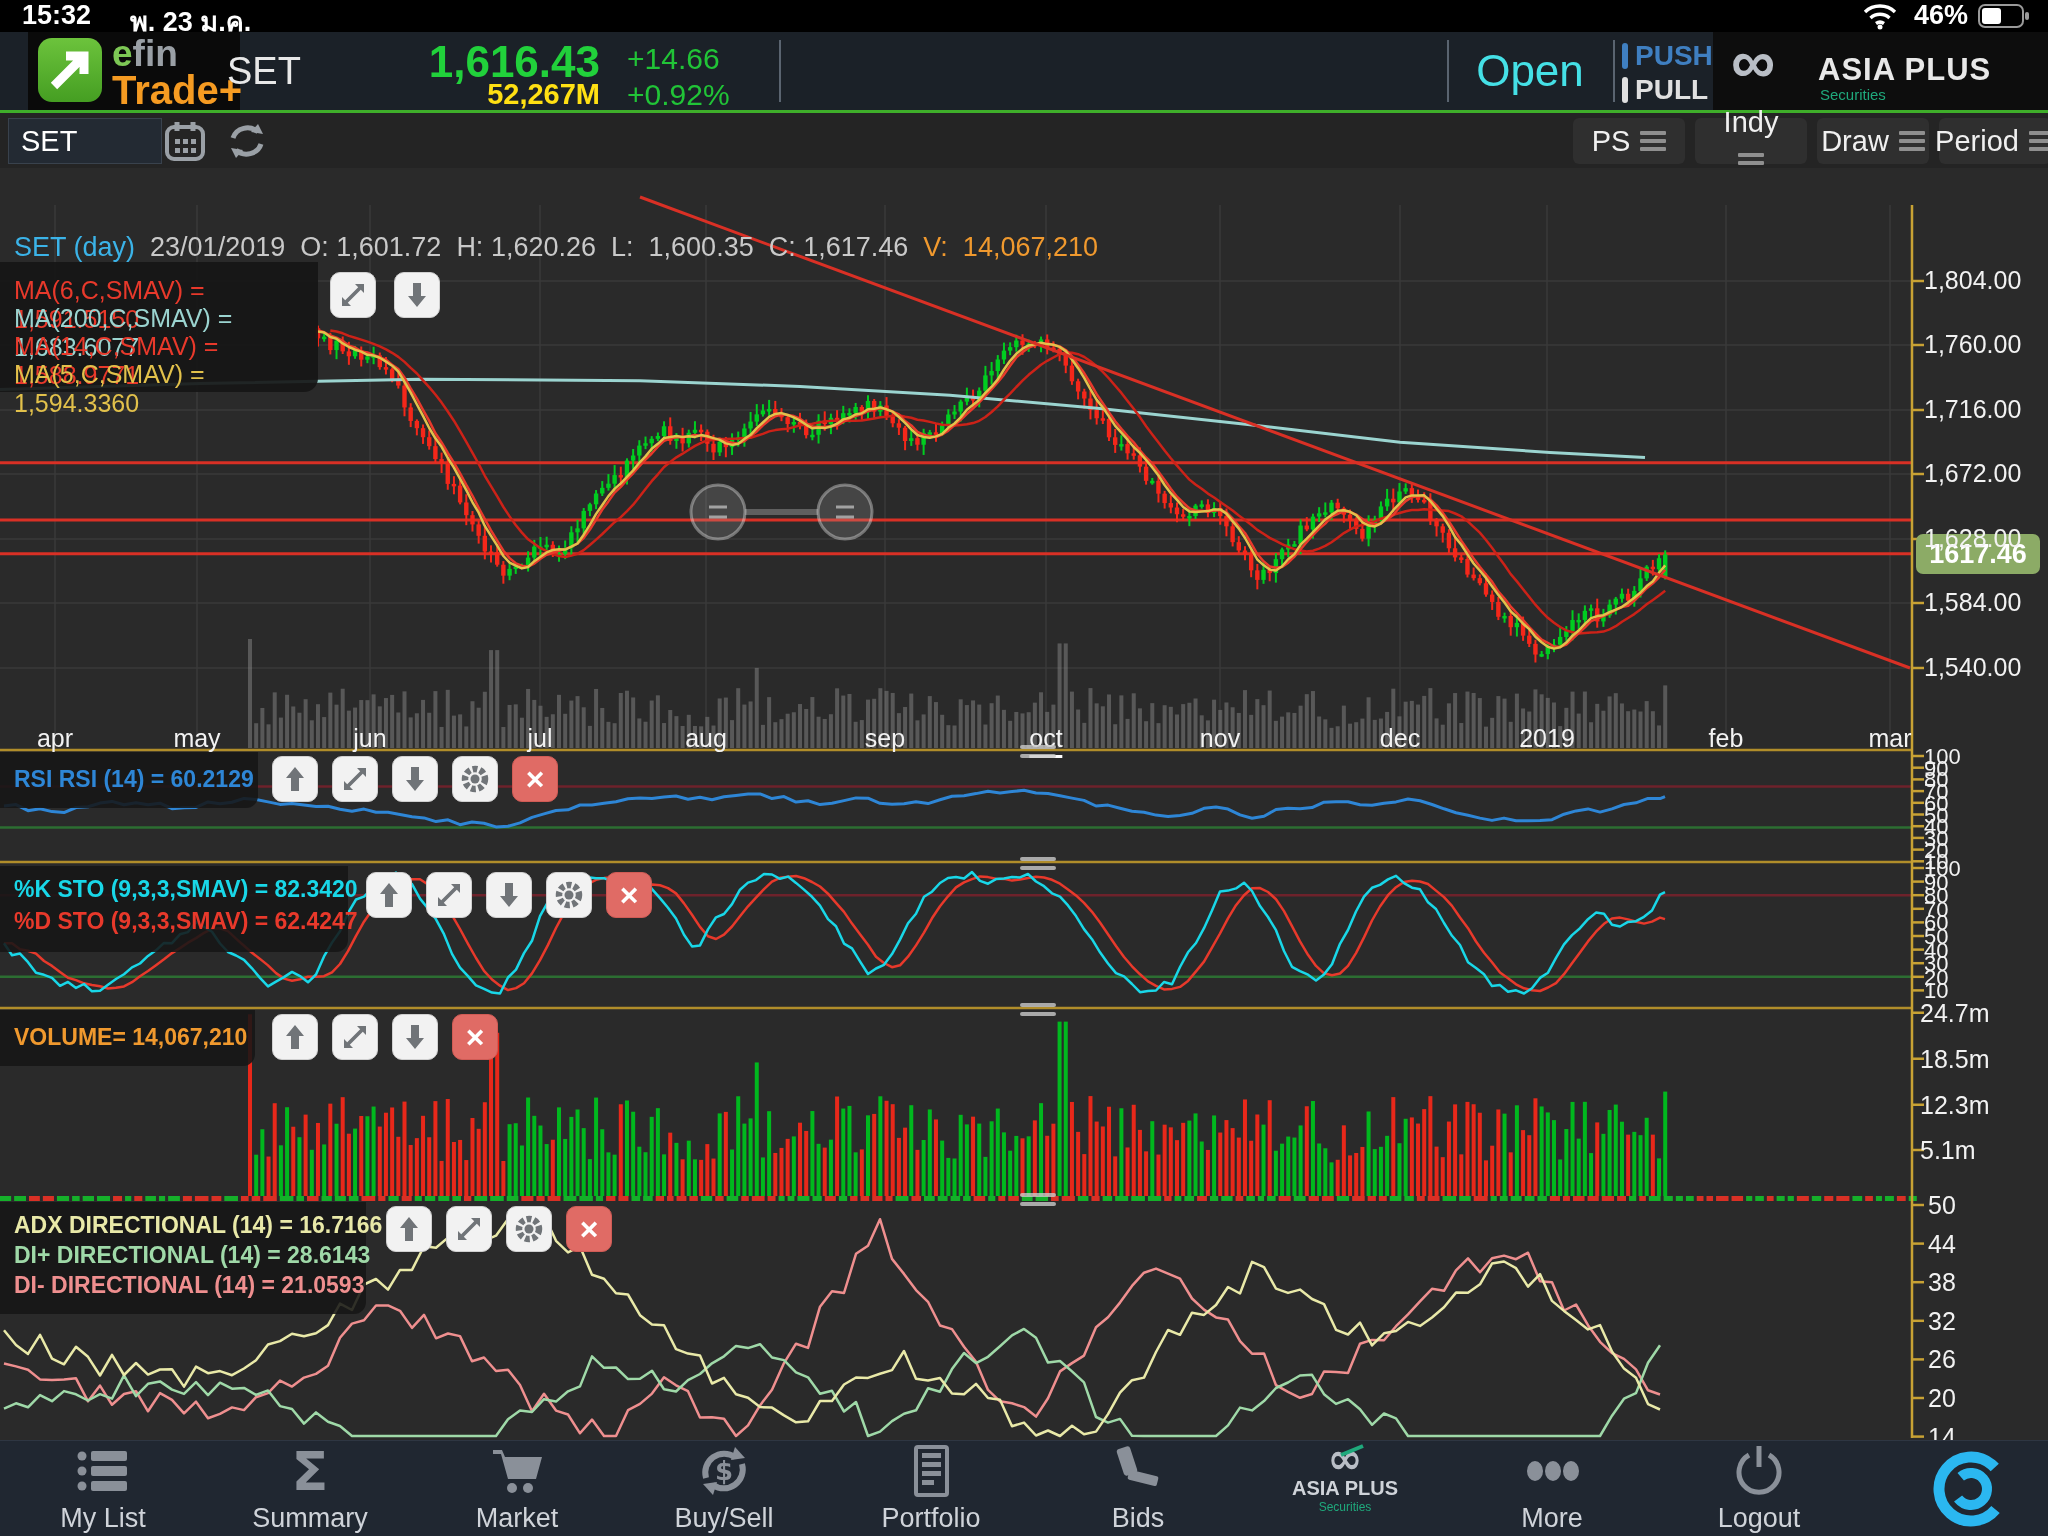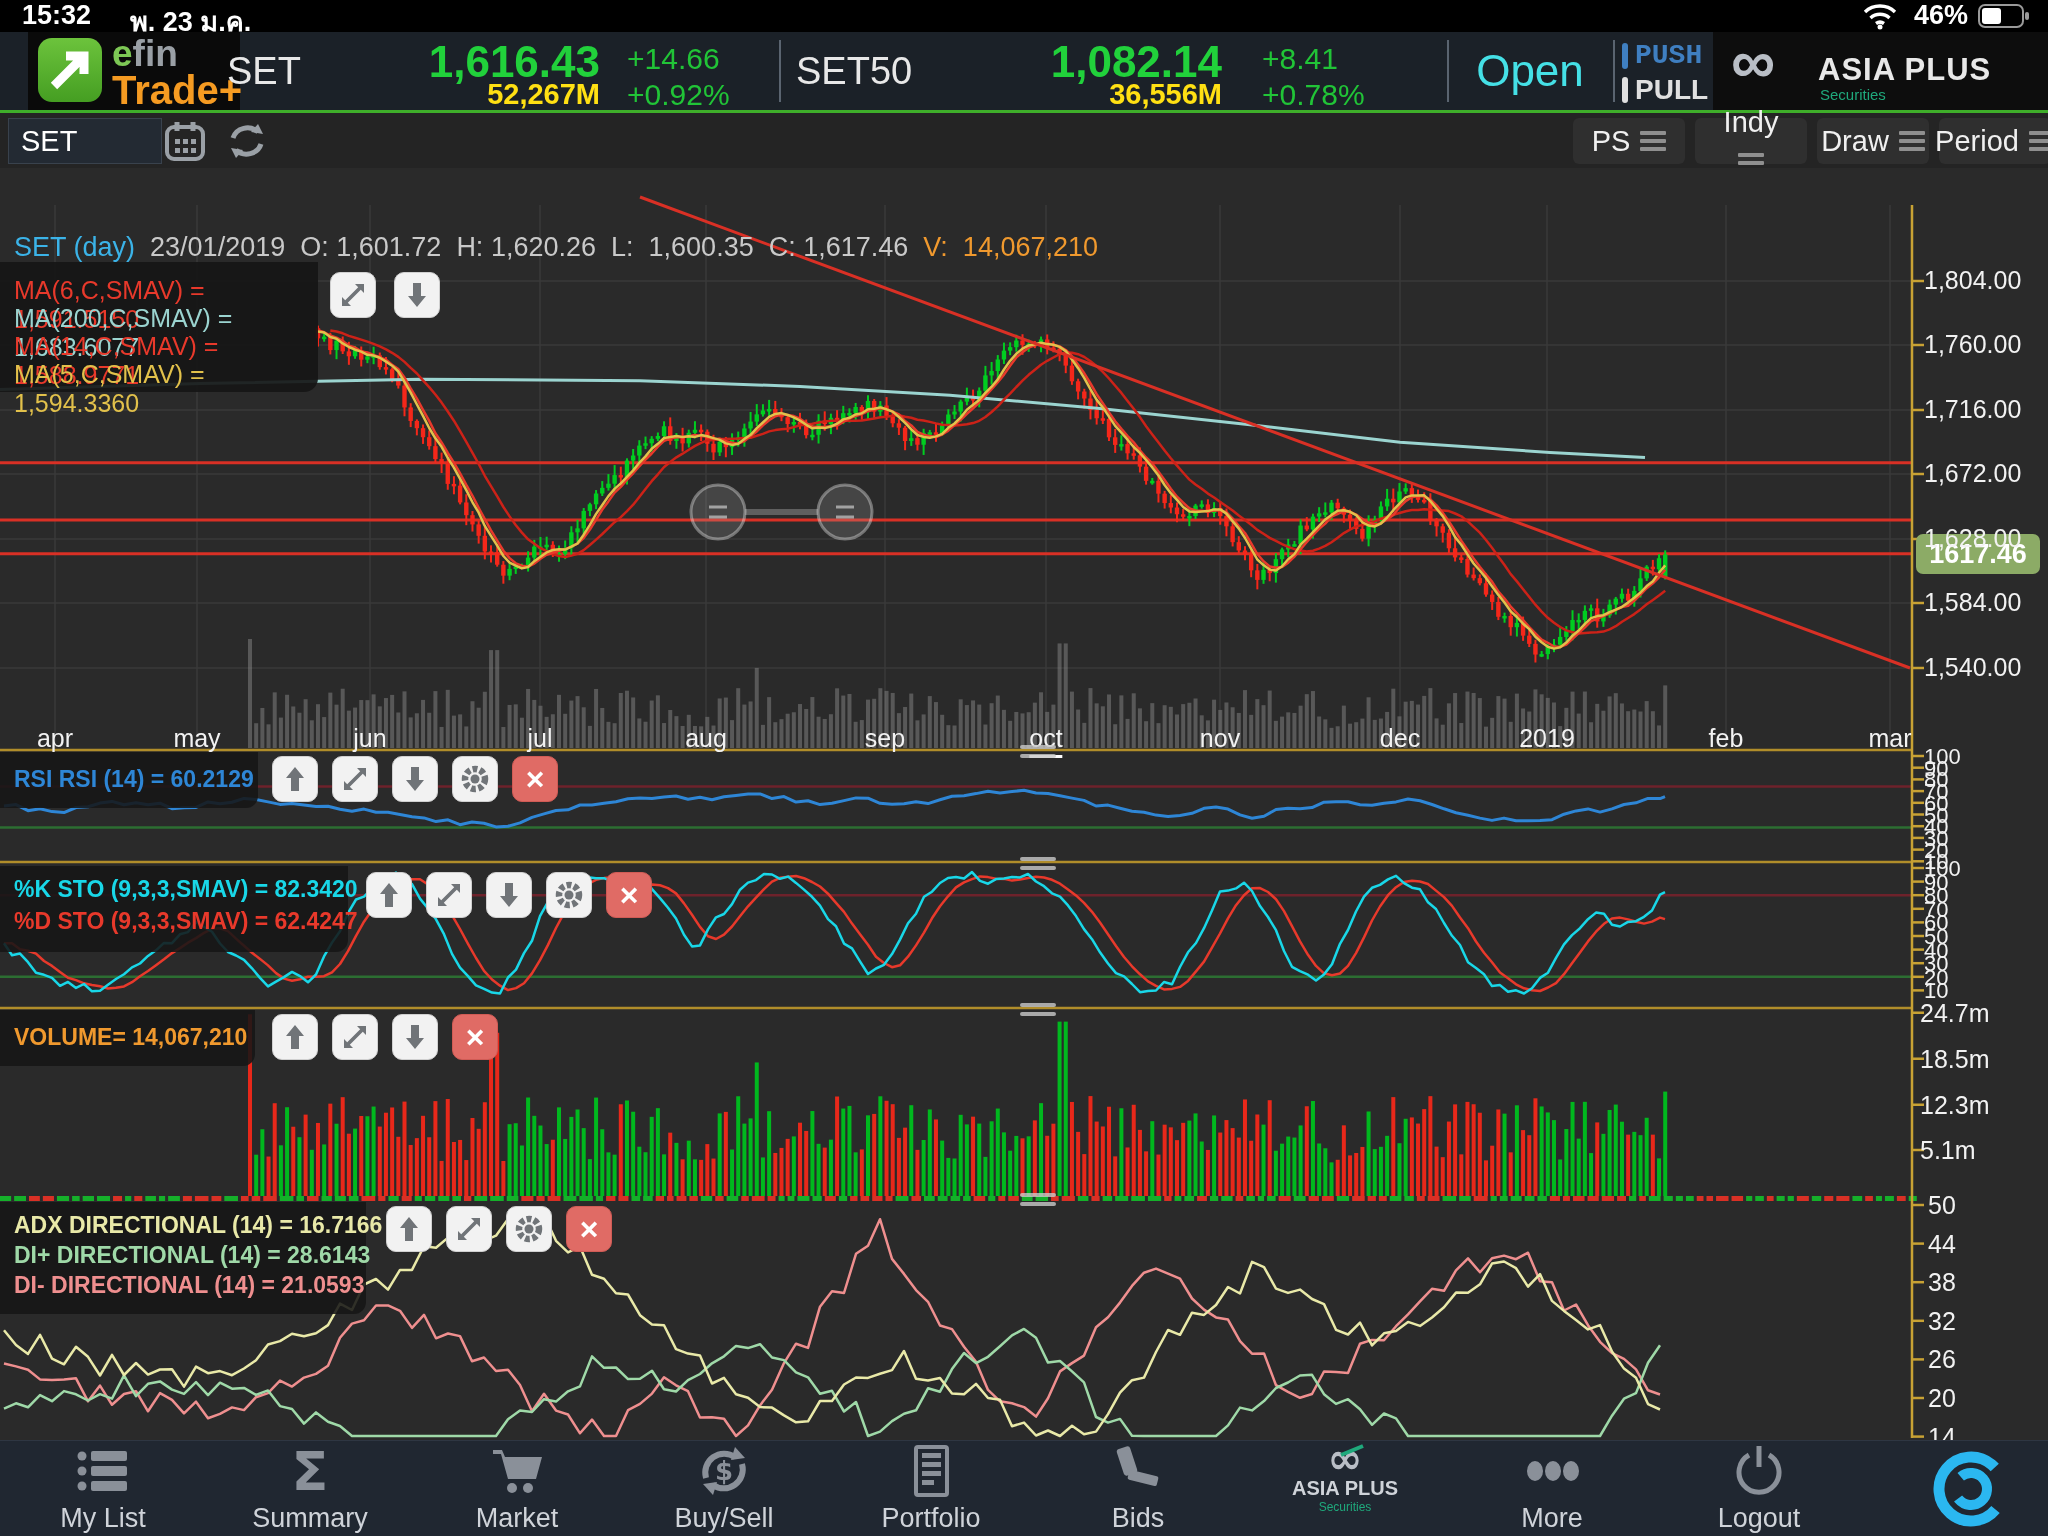--- a/index.html
+++ b/index.html
@@ -84,34 +84,27 @@
       </div>
     </div>
     <div class="abs" style="left:215px;top:0;width:564px;height:78px;">
       <span class="abs hlabel" style="left:12px;top:18px;">SET</span>
       <span class="abs hval" style="left:165px;top:5px;width:220px;text-align:right;">1,616.43</span>
       <span class="abs hvol" style="left:165px;top:46px;width:220px;text-align:right;">52,267M</span>
       <span class="abs hchg" style="left:412px;top:10px;">+14.66</span>
       <span class="abs hchg" style="left:412px;top:46px;">+0.92%</span>
     </div>
     <div class="abs hdiv" style="left:779px;"></div>
-    <div class="abs" style="left:782px;top:0;width:663px;height:78px;">
-      <span class="abs hlabel" style="left:14px;top:18px;">SET50</span>
-      <span class="abs hval" style="left:180px;top:5px;width:260px;text-align:right;">1,082.14</span>
-      <span class="abs hvol" style="left:180px;top:46px;width:260px;text-align:right;">36,556M</span>
-      <span class="abs hchg" style="left:480px;top:10px;">+8.41</span>
-      <span class="abs hchg" style="left:480px;top:46px;">+0.78%</span>
-    </div>
     <div class="abs hdiv" style="left:1447px;"></div>
     <div class="abs" style="left:1450px;top:0;width:160px;height:78px;display:flex;align-items:center;justify-content:center;color:#45e0e6;font-size:44px;">Open</div>
     <div class="abs hdiv" style="left:1613px;"></div>
     <div class="abs" style="left:1618px;top:0;width:95px;height:78px;">
       <div class="abs flexr" style="left:4px;top:8px;">
         <span style="display:inline-block;width:6px;height:26px;background:#3f7fc1;border-radius:3px;margin-right:7px;"></span>
-        <span style="color:#3f7fc1;font-size:28px;font-weight:bold;font-family:Liberation Mono, monospace;">PUSH</span>
+        <span style="color:#3f7fc1;font-size:28px;font-weight:bold;">PUSH</span>
       </div>
       <div class="abs flexr" style="left:4px;top:42px;">
         <span style="display:inline-block;width:6px;height:26px;background:#e0e0e0;border-radius:3px;margin-right:7px;"></span>
         <span style="color:#e0e0e0;font-size:28px;font-weight:bold;">PULL</span>
       </div>
     </div>
     <div class="abs" style="left:1713px;top:0;width:335px;height:78px;background:#0d0d0d;">
       <span class="abs" style="left:18px;top:-6px;font-size:62px;color:#b9bec6;font-weight:bold;">∞</span>
       <span class="abs" style="left:105px;top:20px;font-size:31px;font-weight:bold;color:#e8e8e8;letter-spacing:1px;">ASIA PLUS</span>
       <span class="abs" style="left:107px;top:54px;font-size:15px;color:#1fa97c;">Securities</span>

